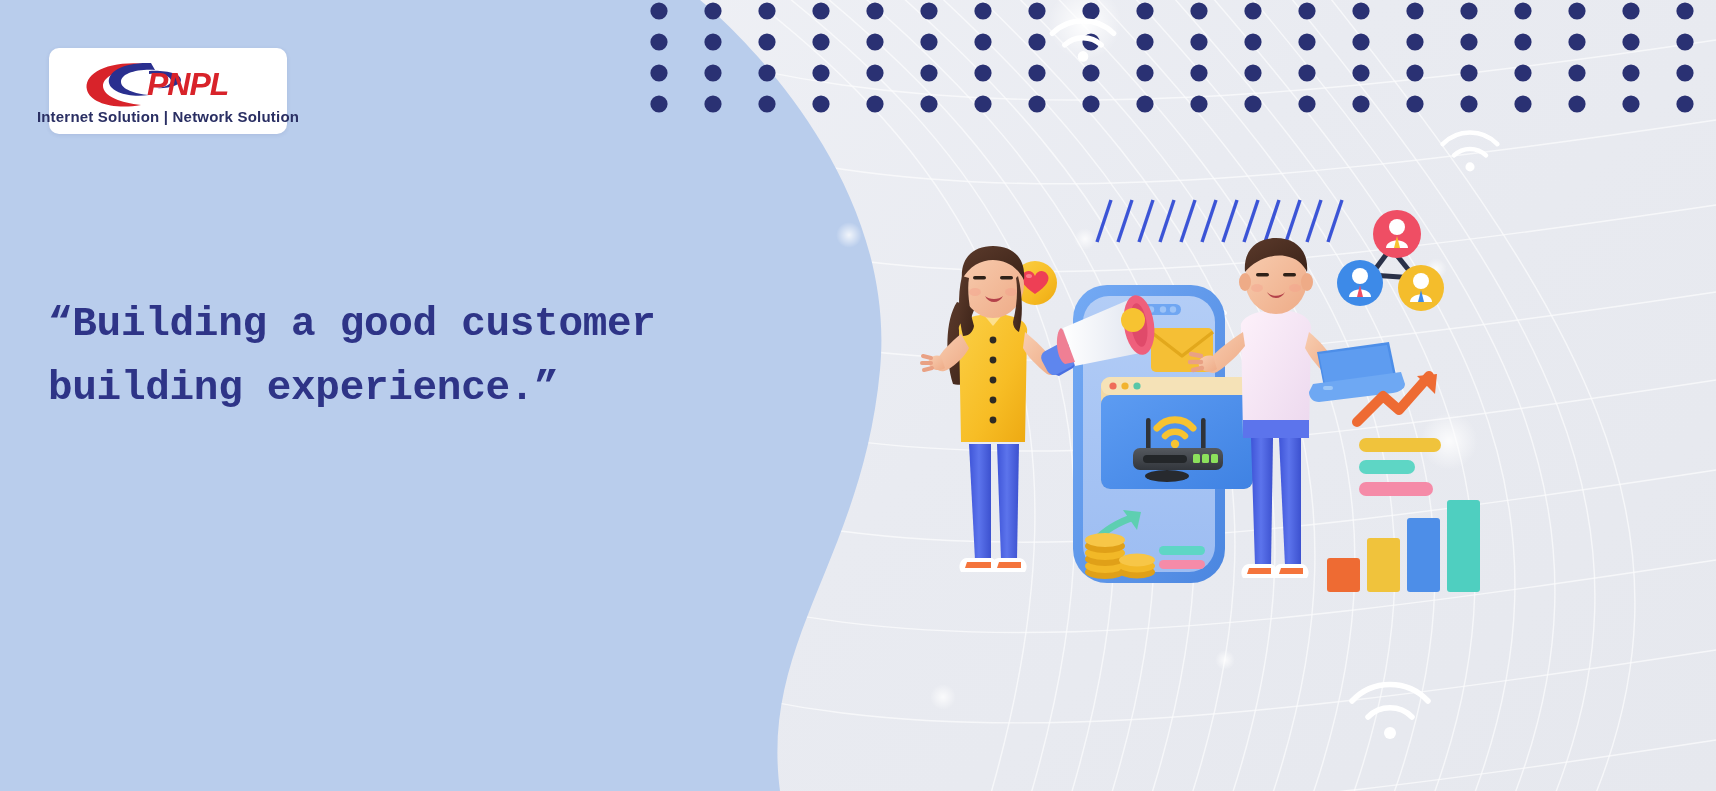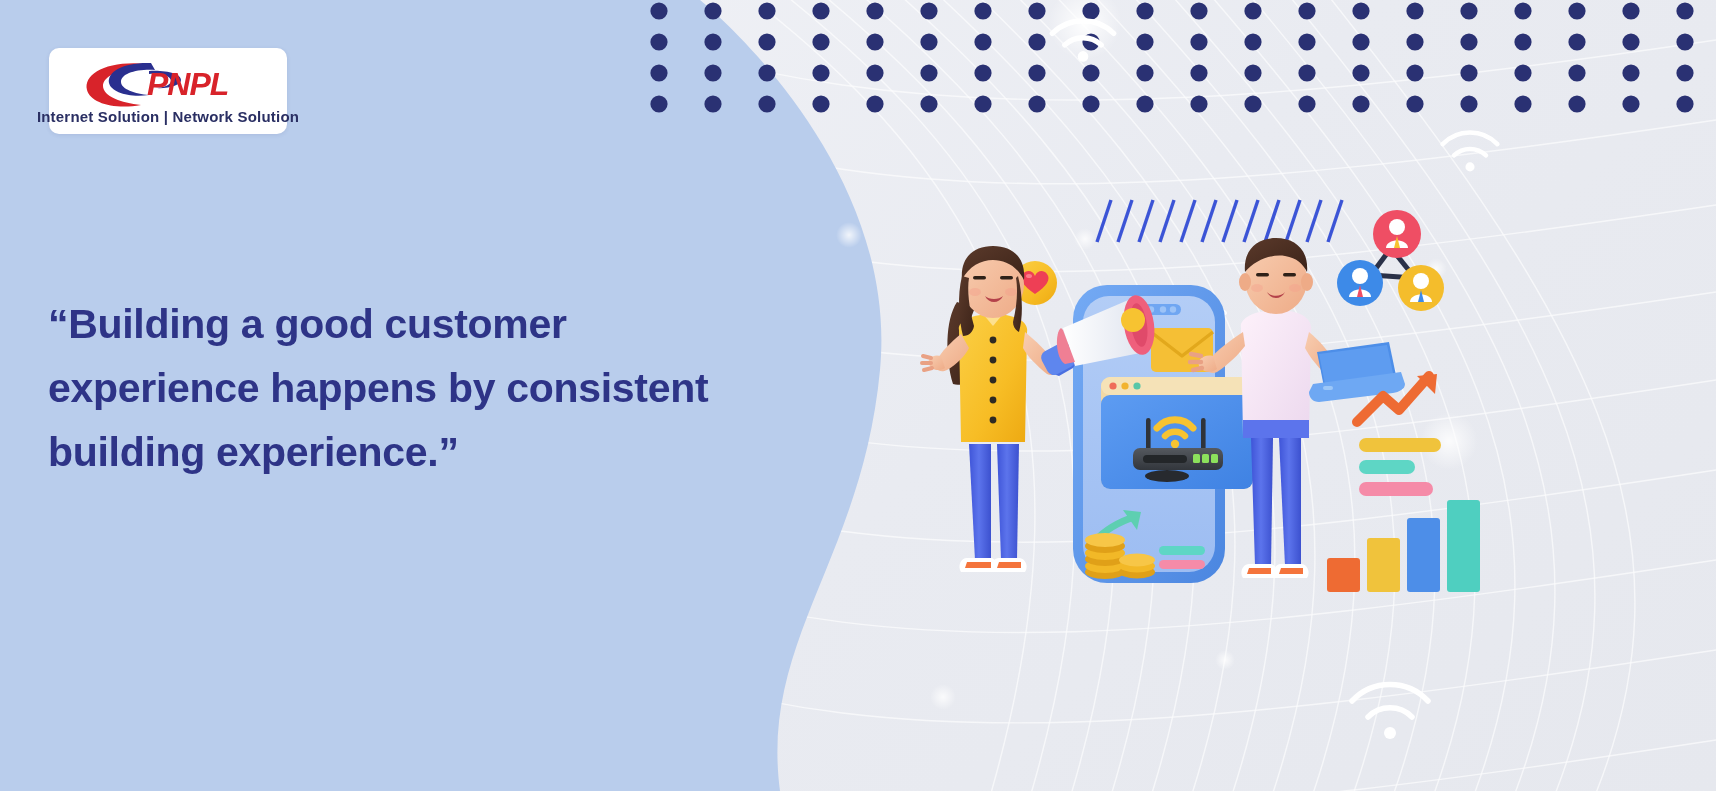--- a/index.html
+++ b/index.html
@@ -49,21 +49,21 @@
   }
   .logo-tag {
     font-family:"Liberation Sans", sans-serif;
     font-size:15px; font-weight:700; color:#2a2f63;
     letter-spacing:.2px; white-space:nowrap; margin-top:-2px;text-align:right;
   }
 
   
   .quote {
     position:absolute; left:48px; top:292px; width:770px;
-    font-family:Liberation Sans, sans-serif;
+    font-family:Liberation Mono, monospace;
     font-size:41px; font-weight:700; line-height:64px;
     color:#2e3487; letter-spacing:-.3px;
   }
 
   
   .illus { position:absolute; left:905px; top:180px; width:620px; height:430px; }
   .illus svg { display:block; }
 </style>
 </head>
 <body>
@@ -190,21 +190,20 @@
         <path d="M88 5 C 60 4, 44 14, 46 25 C 48 34, 66 40, 86 37 C 72 36, 58 31, 58 24 C 58 16, 72 11, 92 12 Z" fill="#2a2f8f"></path>
         <path d="M86 13 C 104 12, 118 16, 118 22 C 118 27, 106 31, 92 30 C 100 30, 108 27, 108 23 C 108 18, 98 15, 86 16 Z" fill="#2a2f8f"></path>
       </svg>
       <div class="logo-word">PNPL</div>
     </div>
     <div class="logo-tag">Internet Solution  |  Network Solution</div>
   </div>
 
   <div class="quote">
     <div>“Building a good customer</div>
-    <div>experience happens by consistent</div>
     <div>building experience.”</div>
   </div>
 
   <div class="illus">
   <svg width="620" height="430" viewBox="0 0 620 430">
     <defs>
       <linearGradient id="gPants" x1="0" y1="0" x2="1" y2="0">
         <stop offset="0%" stop-color="#3f55d8"></stop>
             <stop offset="45%" stop-color="#5c74ec"></stop>
             <stop offset="100%" stop-color="#3c51cf"></stop>

